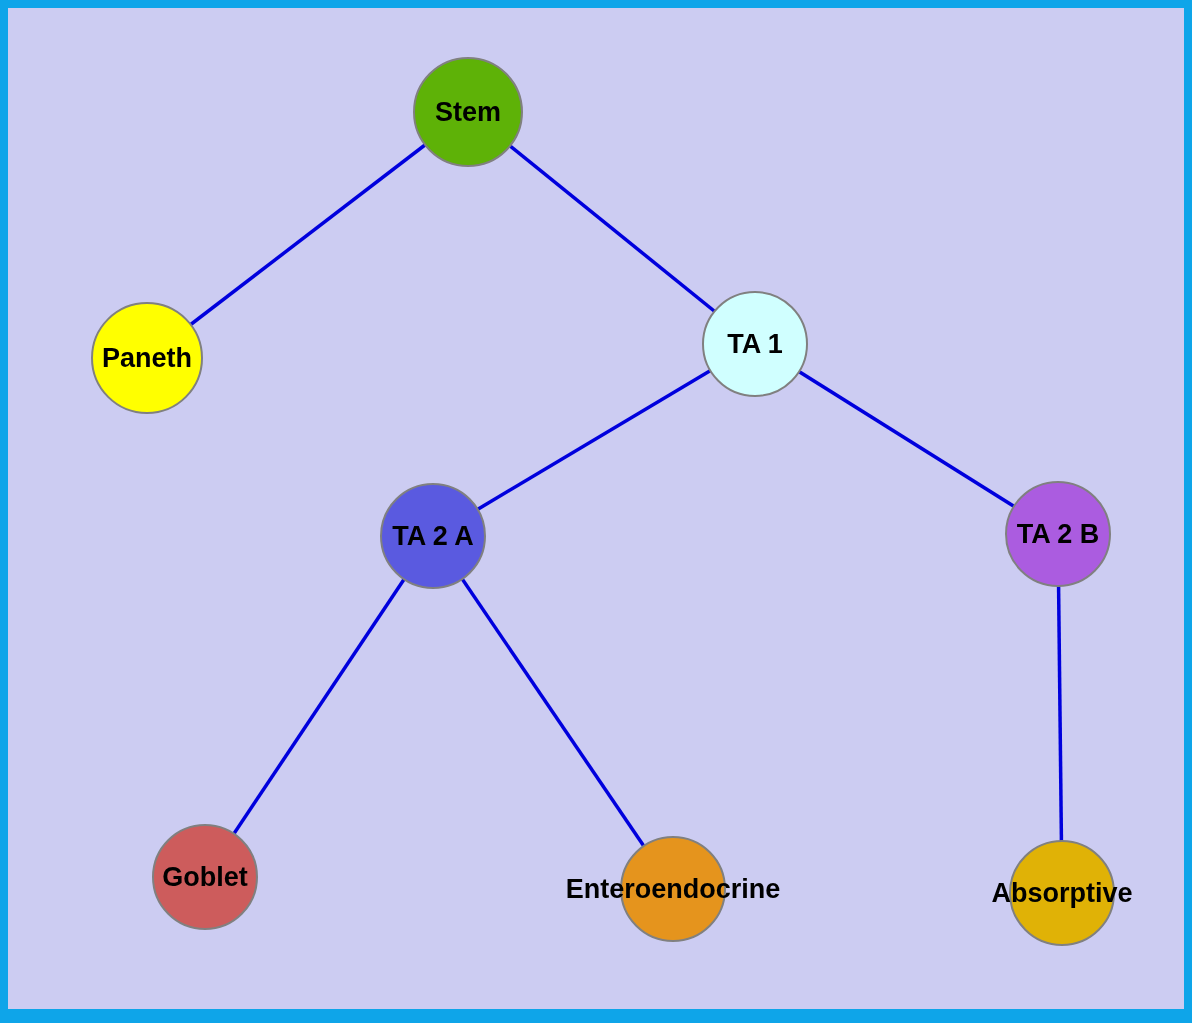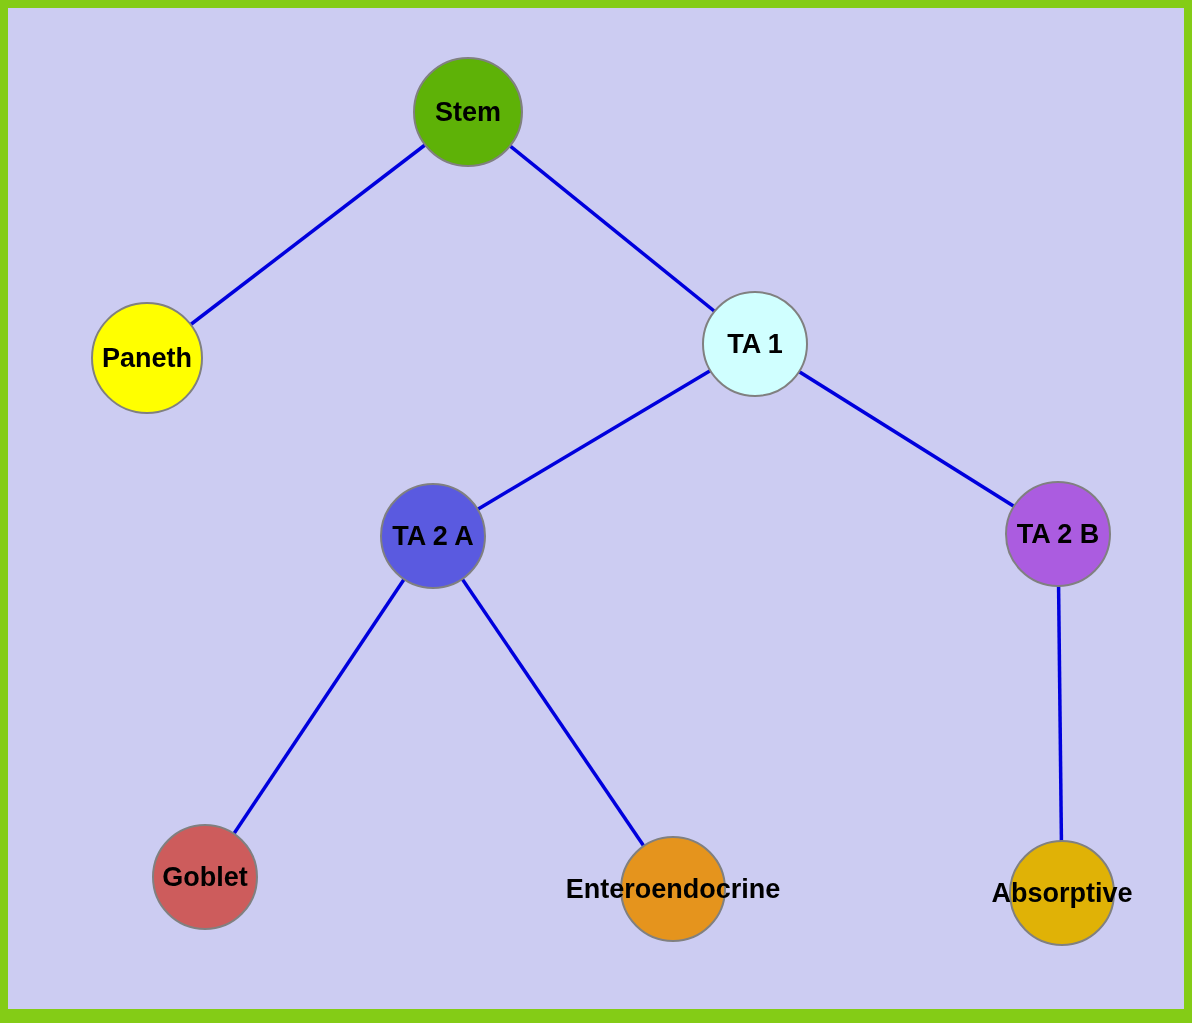--- a/index.html
+++ b/index.html
@@ -4,21 +4,21 @@
 <style>
   html, body {
     margin: 0;
     padding: 0;
     font-family: "Liberation Sans", sans-serif;
   }
   .page {
     position: relative;
     width: 1192px;
     height: 1023px;
-    background: #84cc16;
+    background: #0ea5e9;
     overflow: hidden;
   }
   .board {
     position: absolute;
     left: 8px;
     top: 8px;
     width: 1176px;
     height: 1001px;
   }
   .board svg {

